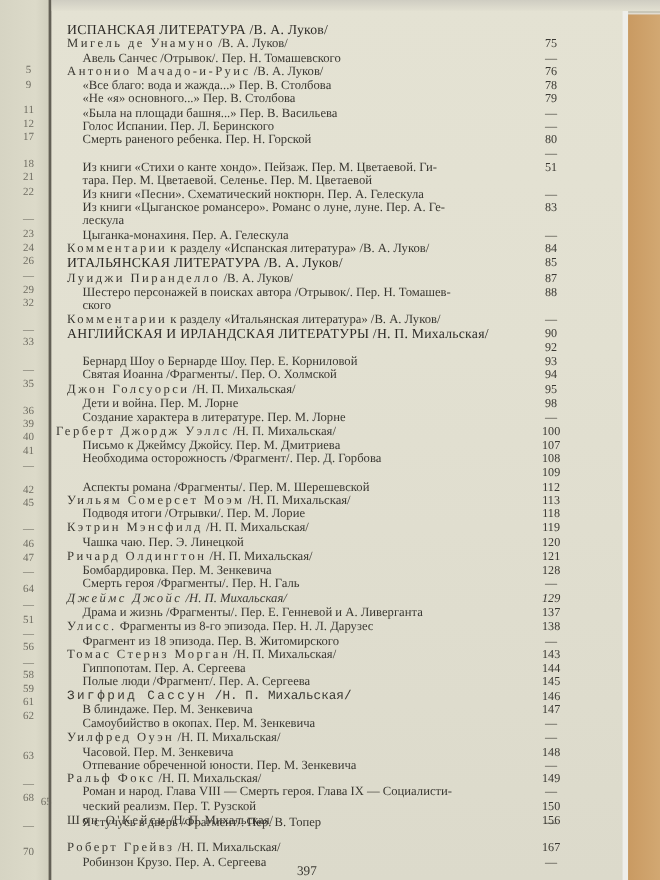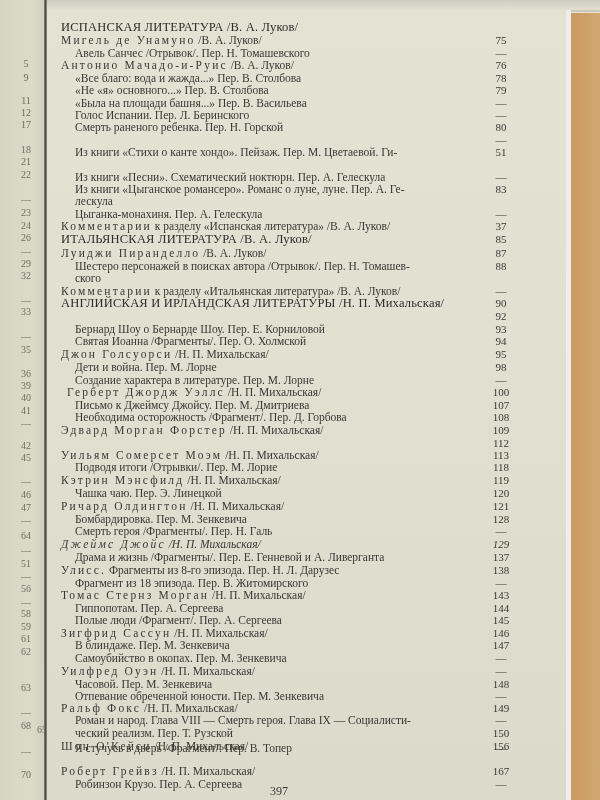--- a/index.html
+++ b/index.html
@@ -169,20 +169,21 @@
     <div class="row author" style="top: 133px;">
       <span class="dots" style="left: 249px; width: 179px;"></span>
       <span class="pg">—</span>
     </div>
     <div class="row work" style="top: 145px;">
       <span class="txt" style="left: 28px;">Из книги «Стихи о канте хондо». Пейзаж. Пер. М. Цветаевой. Ги-</span>
       <span class="dots" style="left: 356px; width: 72px;"></span>
       <span class="pg">51</span>
     </div>
     <div class="row work" style="top: 157px;">
+      <span class="txt" style="left: 28px;">тара. Пер. М. Цветаевой. Селенье. Пер. М. Цветаевой</span>
       <span class="dots" style="left: 297px; width: 131px;"></span>
       <span class="pg"></span>
     </div>
     <div class="row work" style="top: 170px;">
       <span class="txt" style="left: 28px;">Из книги «Песни». Схематический ноктюрн. Пер. А. Гелескула</span>
       <span class="dots" style="left: 344px; width: 84px;"></span>
       <span class="pg">—</span>
     </div>
     <div class="row work" style="top: 182px;">
       <span class="txt" style="left: 28px;">Из книги «Цыганское романсеро». Романс о луне, луне. Пер. А. Ге-</span>
@@ -195,21 +196,21 @@
       <span class="pg"></span>
     </div>
     <div class="row work" style="top: 207px;">
       <span class="txt" style="left: 28px;">Цыганка-монахиня. Пер. А. Гелескула</span>
       <span class="dots" style="left: 221px; width: 207px;"></span>
       <span class="pg">—</span>
     </div>
     <div class="row author" style="top: 219px;">
       <span class="txt" style="left: 14px;"><span>Комментарии</span><span class="rest"> к разделу «Испанская литература» /В. А. Луков/</span></span>
       <span class="dots" style="left: 349px; width: 79px;"></span>
-      <span class="pg">37</span>
+      <span class="pg">84</span>
     </div>
     <div class="row heading" style="top: 232px;">
       <span class="txt" style="left: 14px;">ИТАЛЬЯНСКАЯ ЛИТЕРАТУРА /В. А. Луков/</span>
       <span class="dots" style="left: 271px; width: 157px;"></span>
       <span class="pg">85</span>
     </div>
     <div class="row author" style="top: 246px;">
       <span class="txt" style="left: 14px;"><span>Луиджи Пиранделло</span><span class="rest"> /В. А. Луков/</span></span>
       <span class="dots" style="left: 225px; width: 203px;"></span>
       <span class="pg">87</span>
@@ -257,40 +258,40 @@
       <span class="txt" style="left: 28px;">Дети и война. Пер. М. Лорне</span>
       <span class="dots" style="left: 176px; width: 252px;"></span>
       <span class="pg">98</span>
     </div>
     <div class="row work" style="top: 373px;">
       <span class="txt" style="left: 28px;">Создание характера в литературе. Пер. М. Лорне</span>
       <span class="dots" style="left: 273px; width: 155px;"></span>
       <span class="pg">—</span>
     </div>
     <div class="row author" style="top: 385px;">
-      <span class="txt" style="left: 20px;"><span>Герберт Джордж Уэллс</span><span class="rest"> /Н. П. Михальская/</span></span>
+      <span class="txt" style="left: 4px;"><span>Герберт Джордж Уэллс</span><span class="rest"> /Н. П. Михальская/</span></span>
       <span class="dots" style="left: 274px; width: 154px;"></span>
       <span class="pg">100</span>
     </div>
     <div class="row work" style="top: 398px;">
       <span class="txt" style="left: 28px;">Письмо к Джеймсу Джойсу. Пер. М. Дмитриева</span>
       <span class="dots" style="left: 268px; width: 160px;"></span>
       <span class="pg">107</span>
     </div>
     <div class="row work" style="top: 410px;">
       <span class="txt" style="left: 28px;">Необходима осторожность /Фрагмент/. Пер. Д. Горбова</span>
       <span class="dots" style="left: 306px; width: 122px;"></span>
       <span class="pg">108</span>
     </div>
     <div class="row author" style="top: 423px;">
-      <span class="txt" style="left: 14px;"><span>Эдвард Морган Форстер</span><span class="rest"> /Н. П. Михальская/</span></span>
       <span class="dots" style="left: 282px; width: 146px;"></span>
       <span class="pg">109</span>
     </div>
     <div class="row work" style="top: 436px;">
+      <span class="txt" style="left: 28px;">Аспекты романа /Фрагменты/. Пер. М. Шерешевской</span>
       <span class="dots" style="left: 295px; width: 133px;"></span>
       <span class="pg">112</span>
     </div>
     <div class="row author" style="top: 448px;">
       <span class="txt" style="left: 14px;"><span>Уильям Сомерсет Моэм</span><span class="rest"> /Н. П. Михальская/</span></span>
       <span class="dots" style="left: 278px; width: 150px;"></span>
       <span class="pg">113</span>
     </div>
     <div class="row work" style="top: 460px;">
       <span class="txt" style="left: 28px;">Подводя итоги /Отрывки/. Пер. М. Лорие</span>
@@ -351,21 +352,21 @@
       <span class="txt" style="left: 28px;">Гиппопотам. Пер. А. Сергеева</span>
       <span class="dots" style="left: 182px; width: 246px;"></span>
       <span class="pg">144</span>
     </div>
     <div class="row work" style="top: 613px;">
       <span class="txt" style="left: 28px;">Полые люди /Фрагмент/. Пер. А. Сергеева</span>
       <span class="dots" style="left: 241px; width: 187px;"></span>
       <span class="pg">145</span>
     </div>
     <div class="row author" style="top: 626px;">
-      <span class="txt" style="left: 14px;"><span>Зигфрид Сассун</span><span class="rest"> /Н. П. Михальская/</span></span>
+      <span class="txt" style="left: 14px; font-family: Liberation Mono, monospace;"><span>Зигфрид Сассун</span><span class="rest"> /Н. П. Михальская/</span></span>
       <span class="dots" style="left: 227px; width: 201px;"></span>
       <span class="pg">146</span>
     </div>
     <div class="row work" style="top: 638px;">
       <span class="txt" style="left: 28px;">В блиндаже. Пер. М. Зенкевича</span>
       <span class="dots" style="left: 189px; width: 239px;"></span>
       <span class="pg">147</span>
     </div>
     <div class="row work" style="top: 651px;">
       <span class="txt" style="left: 28px;">Самоубийство в окопах. Пер. М. Зенкевича</span>

